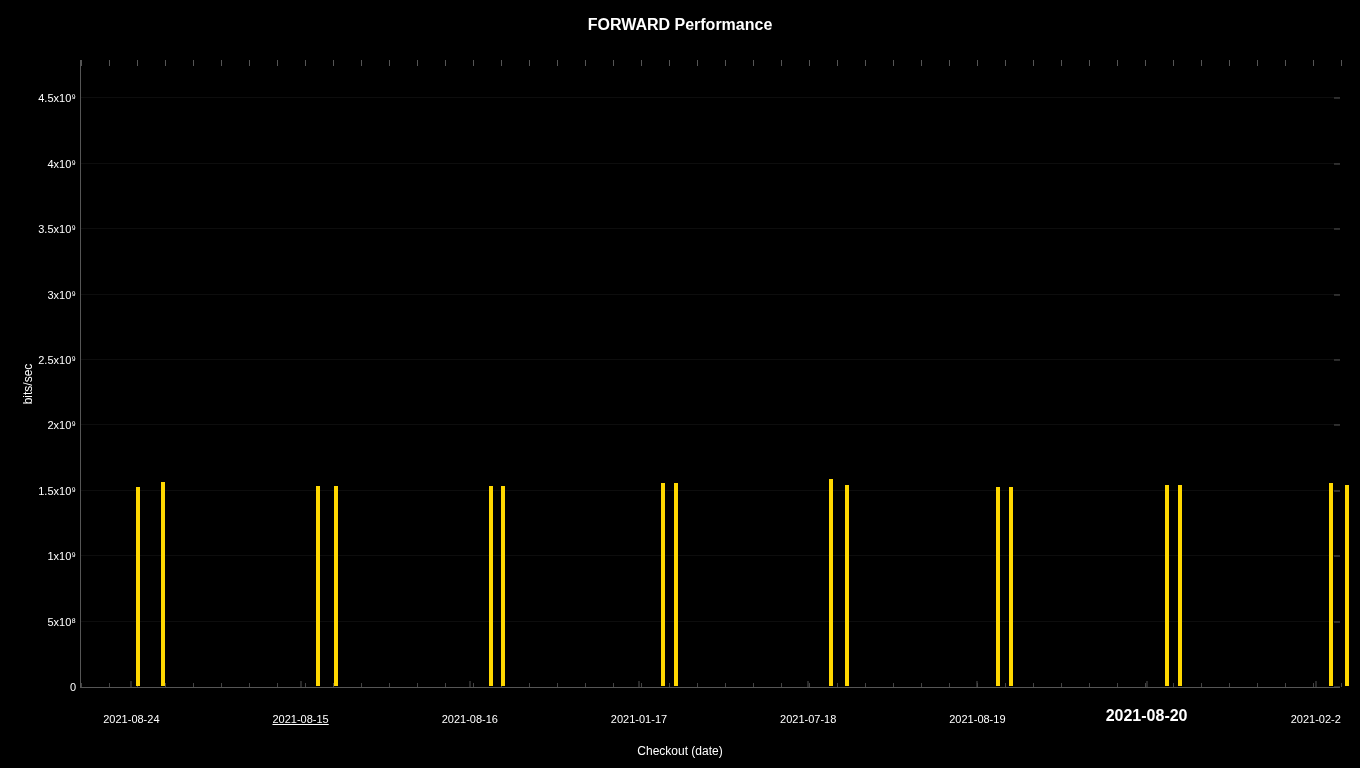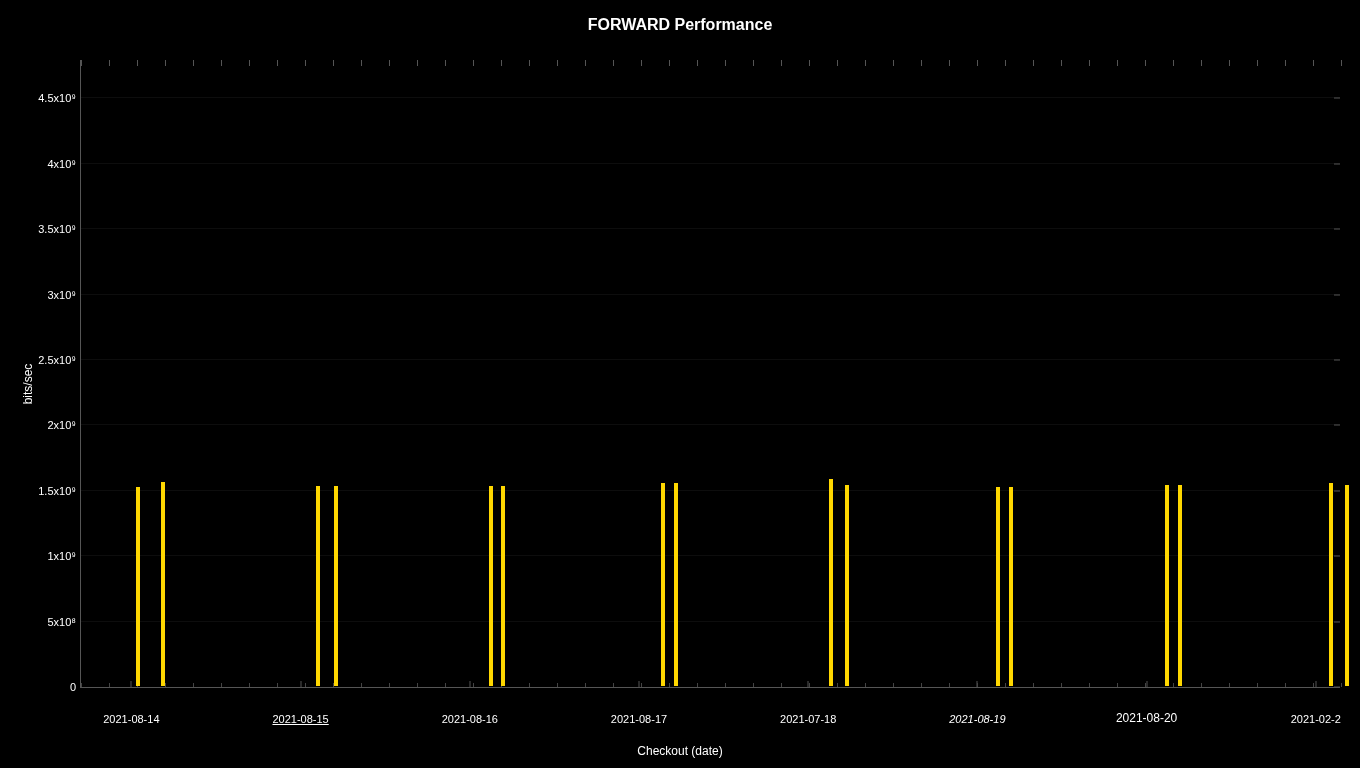--- a/index.html
+++ b/index.html
@@ -156,33 +156,33 @@
       <div style="position: absolute; top: 0px; left: 1036px; width: 1px; height: 6px; background: rgb(85, 85, 85);"></div>
       <div style="position: absolute; top: 0px; left: 1064px; width: 1px; height: 6px; background: rgb(85, 85, 85);"></div>
       <div style="position: absolute; top: 0px; left: 1092px; width: 1px; height: 6px; background: rgb(85, 85, 85);"></div>
       <div style="position: absolute; top: 0px; left: 1120px; width: 1px; height: 6px; background: rgb(85, 85, 85);"></div>
       <div style="position: absolute; top: 0px; left: 1148px; width: 1px; height: 6px; background: rgb(85, 85, 85);"></div>
       <div style="position: absolute; top: 0px; left: 1176px; width: 1px; height: 6px; background: rgb(85, 85, 85);"></div>
       <div style="position: absolute; top: 0px; left: 1204px; width: 1px; height: 6px; background: rgb(85, 85, 85);"></div>
       <div style="position: absolute; top: 0px; left: 1232px; width: 1px; height: 6px; background: rgb(85, 85, 85);"></div>
       <div style="position: absolute; top: 0px; left: 1260px; width: 1px; height: 6px; background: rgb(85, 85, 85);"></div>
       <div style="position: absolute; bottom: 0px; left: 50.4px; width: 1px; height: 6px; background: rgb(85, 85, 85); transform: translateX(-50%);"></div>
-      <div style="position: absolute; bottom: -38px; left: 50.4px; transform: translateX(-50%); font-size: 11px; color: rgb(255, 255, 255); white-space: nowrap;">2021-08-14</div>
+      <div style="position: absolute; bottom: -38px; left: 50.4px; transform: translateX(-50%); font-size: 11px; color: rgb(255, 255, 255); white-space: nowrap;">2021-08-24</div>
       <div style="position: absolute; bottom: 0px; left: 219.6px; width: 1px; height: 6px; background: rgb(85, 85, 85); transform: translateX(-50%);"></div>
       <div style="position: absolute; bottom: -38px; left: 219.6px; transform: translateX(-50%); font-size: 11px; color: rgb(255, 255, 255); white-space: nowrap; text-decoration: underline;">2021-08-15</div>
       <div style="position: absolute; bottom: 0px; left: 388.8px; width: 1px; height: 6px; background: rgb(85, 85, 85); transform: translateX(-50%);"></div>
       <div style="position: absolute; bottom: -38px; left: 388.8px; transform: translateX(-50%); font-size: 11px; color: rgb(255, 255, 255); white-space: nowrap; text-align: right;">2021-08-16</div>
       <div style="position: absolute; bottom: 0px; left: 558px; width: 1px; height: 6px; background: rgb(85, 85, 85); transform: translateX(-50%);"></div>
-      <div style="position: absolute; bottom: -38px; left: 558px; transform: translateX(-50%); font-size: 11px; color: rgb(255, 255, 255); white-space: nowrap;">2021-08-17</div>
+      <div style="position: absolute; bottom: -38px; left: 558px; transform: translateX(-50%); font-size: 11px; color: rgb(255, 255, 255); white-space: nowrap;">2021-01-17</div>
       <div style="position: absolute; bottom: 0px; left: 727.2px; width: 1px; height: 6px; background: rgb(85, 85, 85); transform: translateX(-50%);"></div>
       <div style="position: absolute; bottom: -38px; left: 727.2px; transform: translateX(-50%); font-size: 11px; color: rgb(255, 255, 255); white-space: nowrap;">2021-07-18</div>
       <div style="position: absolute; bottom: 0px; left: 896.4px; width: 1px; height: 6px; background: rgb(85, 85, 85); transform: translateX(-50%);"></div>
-      <div style="position: absolute; bottom: -38px; left: 896.4px; transform: translateX(-50%); font-size: 11px; color: rgb(255, 255, 255); white-space: nowrap; font-style: italic;">2021-08-19</div>
+      <div style="position: absolute; bottom: -38px; left: 896.4px; transform: translateX(-50%); font-size: 11px; color: rgb(255, 255, 255); white-space: nowrap;">2021-08-19</div>
       <div style="position: absolute; bottom: 0px; left: 1065.6px; width: 1px; height: 6px; background: rgb(85, 85, 85); transform: translateX(-50%);"></div>
-      <div style="position: absolute; bottom: -38px; left: 1065.6px; transform: translateX(-50%); font-size: 12px; color: rgb(255, 255, 255); white-space: nowrap;">2021-08-20</div>
+      <div style="position: absolute; bottom: -38px; left: 1065.6px; transform: translateX(-50%); font-size: 16px; color: rgb(255, 255, 255); white-space: nowrap; font-weight: bold;">2021-08-20</div>
       <div style="position: absolute; bottom: 0px; left: 1234.8px; width: 1px; height: 6px; background: rgb(85, 85, 85); transform: translateX(-50%);"></div>
       <div style="position: absolute; bottom: -38px; left: 1234.8px; transform: translateX(-50%); font-size: 11px; color: rgb(255, 255, 255); white-space: nowrap;">2021-02-2</div>
       <div style="position: absolute; bottom: 0px; left: 0px; width: 1px; height: 4px; background: rgb(68, 68, 68);"></div>
       <div style="position: absolute; bottom: 0px; left: 28px; width: 1px; height: 4px; background: rgb(68, 68, 68);"></div>
       <div style="position: absolute; bottom: 0px; left: 56px; width: 1px; height: 4px; background: rgb(68, 68, 68);"></div>
       <div style="position: absolute; bottom: 0px; left: 84px; width: 1px; height: 4px; background: rgb(68, 68, 68);"></div>
       <div style="position: absolute; bottom: 0px; left: 112px; width: 1px; height: 4px; background: rgb(68, 68, 68);"></div>
       <div style="position: absolute; bottom: 0px; left: 140px; width: 1px; height: 4px; background: rgb(68, 68, 68);"></div>
       <div style="position: absolute; bottom: 0px; left: 168px; width: 1px; height: 4px; background: rgb(68, 68, 68);"></div>
       <div style="position: absolute; bottom: 0px; left: 196px; width: 1px; height: 4px; background: rgb(68, 68, 68);"></div>

